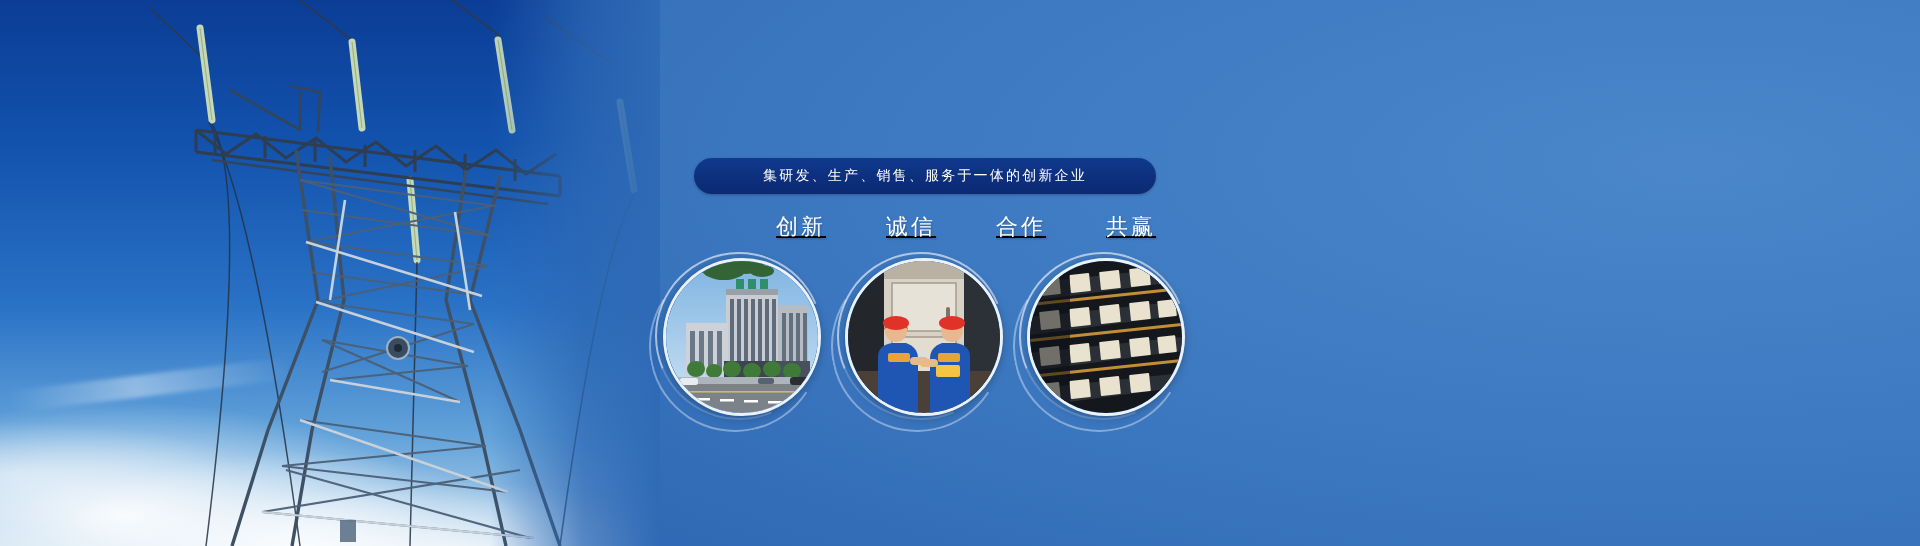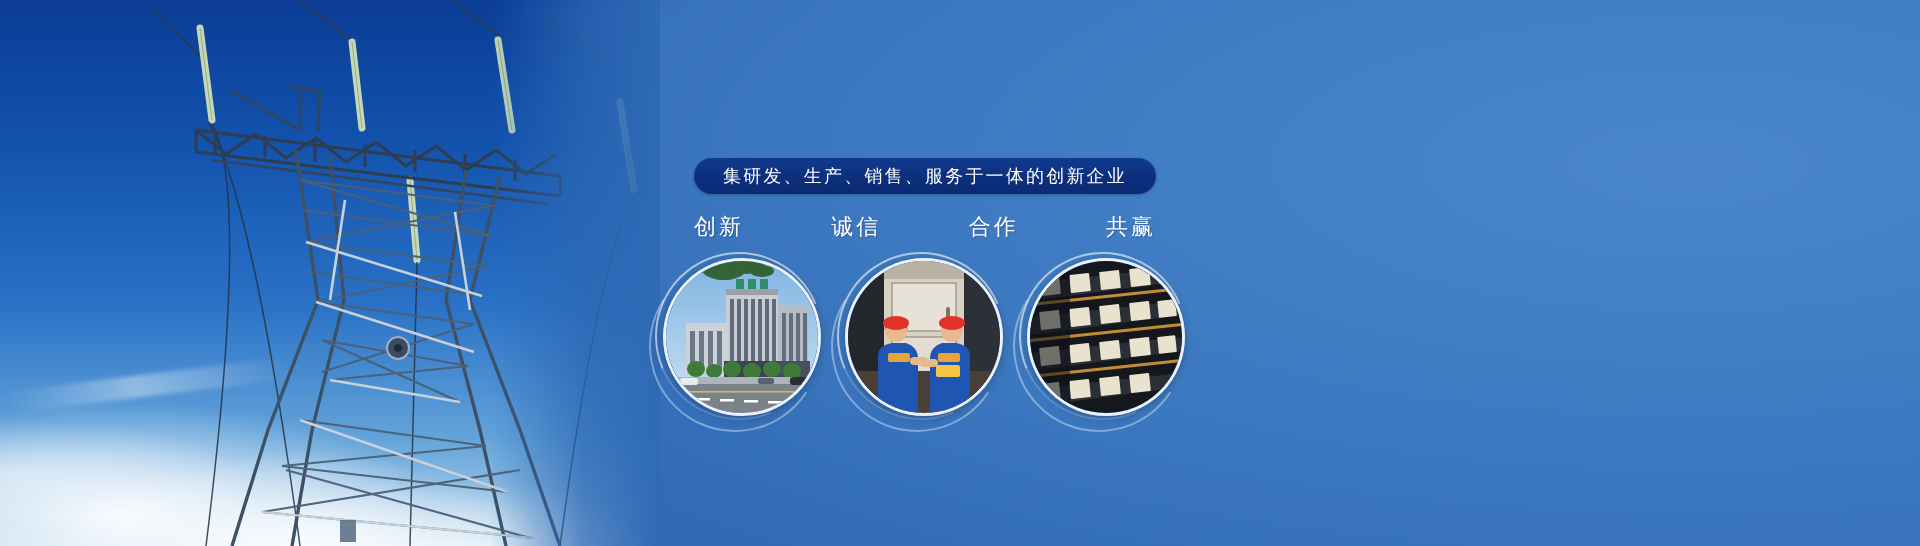--- a/index.html
+++ b/index.html
@@ -60,29 +60,29 @@
 
   
   .pill{
     position:absolute;left:694px;top:158px;width:462px;height:36px;
     border-radius:18px;
     background:linear-gradient(180deg,#103a8e 0%,#0d2f7d 55%,#0b2a72 100%);
     box-shadow:0 1px 3px rgba(0,0,0,.25);
     display:flex;align-items:center;justify-content:center;
   }
   .pill span{
-    color:#ffffff;font-size:18px;letter-spacing:2.2px;font-weight:500;
+    color:#ffffff;font-size:14px;letter-spacing:2.2px;font-weight:500;
     white-space:nowrap;
     font-family:Liberation Serif, serif;
   }
 
   
   .slogans{
     position:absolute;left:694px;top:210px;width:462px;height:34px;
-    display:flex;align-items:center;justify-content:space-between;gap:48px;
+    display:flex;align-items:center;justify-content:flex-end;gap:60px;text-decoration:underline;
   }
   .slogans .word{
     color:#ffffff;font-size:22px;letter-spacing:3px;font-weight:500;
     text-shadow:1px 1px 2px rgba(0,0,0,.22);white-space:nowrap;
   }
 
   
   .circles{
     position:absolute;left:655px;top:258px;width:560px;height:260px;
   }

